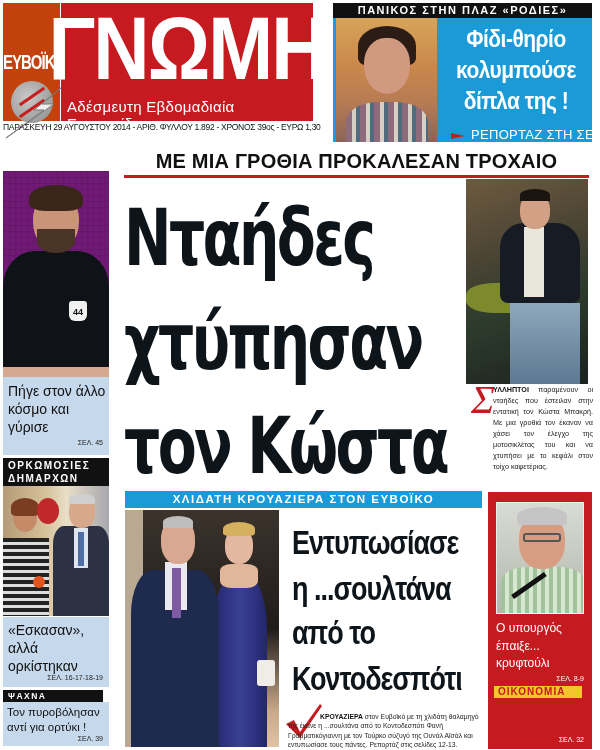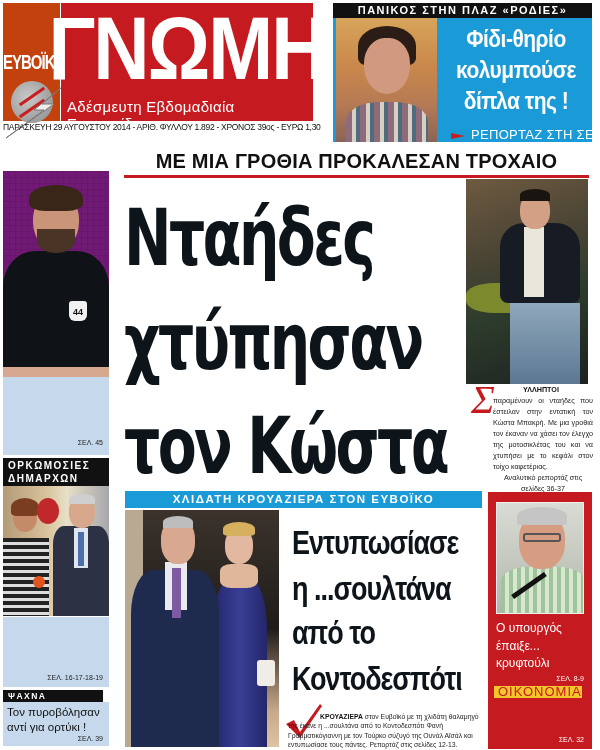--- a/index.html
+++ b/index.html
@@ -83,21 +83,21 @@
   
   .moto-photo { left: 466px; top: 179px; width: 122px; height: 205px; background: linear-gradient(160deg, #6e5a40 0%, #4a4434 35%, #2d3b2c 60%, #1d2220 100%); overflow: hidden; }
   .moto-photo .head { position: absolute; left: 54px; top: 14px; width: 30px; height: 36px; border-radius: 45%; background: #d1a085; }
   .moto-photo .hair { position: absolute; left: 54px; top: 10px; width: 30px; height: 12px; border-radius: 50% 50% 0 0; background: #1a1410; }
   .moto-photo .jacket { position: absolute; left: 34px; top: 44px; width: 80px; height: 80px; border-radius: 30% 30% 10% 10%; background: #171c24; }
   .moto-photo .shirt { position: absolute; left: 58px; top: 48px; width: 20px; height: 70px; background: #e9e6dc; }
   .moto-photo .bike { position: absolute; left: 0; top: 104px; width: 70px; height: 30px; border-radius: 40%; background: #7c8a2d; }
   .moto-photo .jeans { position: absolute; left: 44px; top: 124px; width: 70px; height: 81px; background: linear-gradient(180deg, #8fa7bc, #5c7892); }
 
   .side-story { left: 493px; top: 384px; width: 100px; font-size: 7.2px; line-height: 11px; color: #222; text-align: justify; }
-  .side-story .bold { font-weight: bold; color: #111; margin-left: 30px; }
+  .side-story .bold { font-weight: bold; color: #111; }
   .side-story .more { text-align: center; display: block; }
   .drop-cap { left: 471px; top: 380px; font-family: "Liberation Serif", serif; font-style: italic; font-size: 40px; color: #c51a1f; line-height: 40px; }
 
   
   .cruise-kicker { left: 125px; top: 491px; width: 357px; height: 17px; background: #1a9ad6; color: #fff; font-weight: bold; font-size: 11.5px; line-height: 17px; text-align: center; letter-spacing: 1.5px; }
   .cruise-photo { left: 125px; top: 510px; width: 154px; height: 237px; background: linear-gradient(180deg, #3b332c 0%, #201c1a 50%, #c8a98a 85%, #ddc4a4 100%); overflow: hidden; }
   .cruise-photo .pillar { position: absolute; left: 0; top: 0; width: 18px; height: 237px; background: #b9a892; }
   .cruise-photo .m-suit { position: absolute; left: 6px; top: 60px; width: 88px; height: 177px; border-radius: 25% 25% 0 0; background: #1f2a4f; }
   .cruise-photo .m-shirt { position: absolute; left: 40px; top: 52px; width: 22px; height: 48px; background: #e9e9ef; }
   .cruise-photo .m-tie { position: absolute; left: 47px; top: 58px; width: 9px; height: 50px; background: #7e5aa3; }
@@ -117,21 +117,21 @@
   
   .red-box { left: 488px; top: 492px; width: 104px; height: 257px; background: #c51a1f; }
   .red-box .photo { position: absolute; left: 8px; top: 10px; width: 88px; height: 112px; background: linear-gradient(180deg, #d9dcd4, #b2b6ac); overflow: hidden; border: 1px solid #eee; }
   .red-box .photo .head { position: absolute; left: 22px; top: 10px; width: 46px; height: 56px; border-radius: 45%; background: #d79d83; }
   .red-box .photo .hair { position: absolute; left: 20px; top: 4px; width: 50px; height: 18px; border-radius: 50% 50% 10% 10%; background: #c5c5c5; }
   .red-box .photo .glasses { position: absolute; left: 26px; top: 30px; width: 38px; height: 9px; border: 2px solid #555; border-radius: 3px; }
   .red-box .photo .shirt { position: absolute; left: 4px; top: 64px; width: 84px; height: 50px; border-radius: 30% 30% 0 0; background: repeating-linear-gradient(90deg,#9fc39a 0 4px,#d8e8d0 4px 8px); }
   .red-box .photo .mic { position: absolute; left: 12px; top: 80px; width: 40px; height: 5px; background: #111; transform: rotate(-35deg); }
   .red-box .hl { position: absolute; left: 8px; top: 128px; width: 96px; color: #fff; font-size: 12px; line-height: 17.5px; }
   .red-box .pg1 { position: absolute; right: 8px; top: 183px; color: #fff; font-size: 7px; }
-  .red-box .kicker { position: absolute; left: 6px; top: 194px; width: 88px; height: 12px; background: #f5c62b; color: #c51a1f; font-weight: normal; font-size: 13px; line-height: 12px; padding-left: 4px; letter-spacing: 1px; }
+  .red-box .kicker { position: absolute; left: 6px; top: 194px; width: 88px; height: 12px; background: #f5c62b; color: #c51a1f; font-weight: bold; font-size: 10px; line-height: 12px; padding-left: 4px; letter-spacing: 1px; }
   .red-box .hl2 { position: absolute; left: 8px; top: 208px; width: 96px; color: #fff; font-size: 12.5px; line-height: 17px; }
   .red-box .pg2 { position: absolute; right: 8px; top: 244px; color: #fff; font-size: 7px; }
 </style>
 </head>
 <body>
 
 <div class="abs logo-side">
   <div class="side-text">ΕΥΒΟΪΚΗ</div>
   <div class="logo-globe"></div>
 </div>
@@ -167,37 +167,39 @@
 <div class="abs left-photo1">
   <div class="grid"></div>
   <div class="shirt"></div>
   <div class="head"></div>
   <div class="hair"></div>
   <div class="beard"></div>
   <div class="badge">44</div>
   <div class="arm"></div>
 </div>
 <div class="abs left-box1">
+  <div class="hl">Πήγε στον άλλο κόσμο και γύρισε</div>
   <div class="pg">ΣΕΛ. 45</div>
 </div>
 
 <div class="abs left-kicker dark-label">ΟΡΚΩΜΟΣΙΕΣ ΔΗΜΑΡΧΩΝ</div>
 <div class="abs left-photo2">
   <div class="woman-dress"></div>
     <div class="woman-head"></div>
     <div class="woman-hair"></div>
   <div class="fan"></div>
     <div class="flower"></div>
   <div class="man-suit"></div>
     <div class="man-shirt"></div>
     <div class="man-tie"></div>
   <div class="man-head"></div>
     <div class="man-hair"></div>
 </div>
 <div class="abs left-box2">
+  <div class="hl">«Εσκασαν», αλλά ορκίστηκαν</div>
   <div class="pg">ΣΕΛ. 16-17-18-19</div>
 </div>
 
 <div class="abs left-kicker2 dark-label">ΨΑΧΝΑ</div>
 <div class="abs left-box3">
   <div class="hl">Τον πυροβόλησαν αντί για ορτύκι !</div>
   <div class="pg">ΣΕΛ. 39</div>
 </div>
 
 <div class="abs main-headline">
@@ -211,21 +213,20 @@
   <div class="jacket"></div>
   <div class="shirt"></div>
   <div class="head"></div>
   <div class="hair"></div>
   <div class="jeans"></div>
 </div>
 
 <div class="abs drop-cap">Σ</div>
 <div class="abs side-story">
   <span class="bold">ΥΛΛΗΠΤΟΙ</span><span> παραμένουν οι νταήδες που έστειλαν στην εντατική τον Κώστα Μπακρή. Με μια γροθιά τον έκαναν να χάσει τον έλεγχο της μοτοσικλέτας του και να χτυπήσει με το κεφάλι στον τοίχο καφετέριας.</span>
-  <span class="more">Αναλυτικό ρεπορτάζ στις σελίδες 36-37</span>
 </div>
 
 <div class="abs cruise-kicker">ΧΛΙΔΑΤΗ ΚΡΟΥΑΖΙΕΡΑ ΣΤΟΝ ΕΥΒΟΪΚΟ</div>
 <div class="abs cruise-photo">
   <div class="pillar"></div>
   <div class="w-dress"></div>
     <div class="w-skin"></div>
     <div class="w-head"></div>
     <div class="w-hair"></div>
     <div class="clutch"></div>

